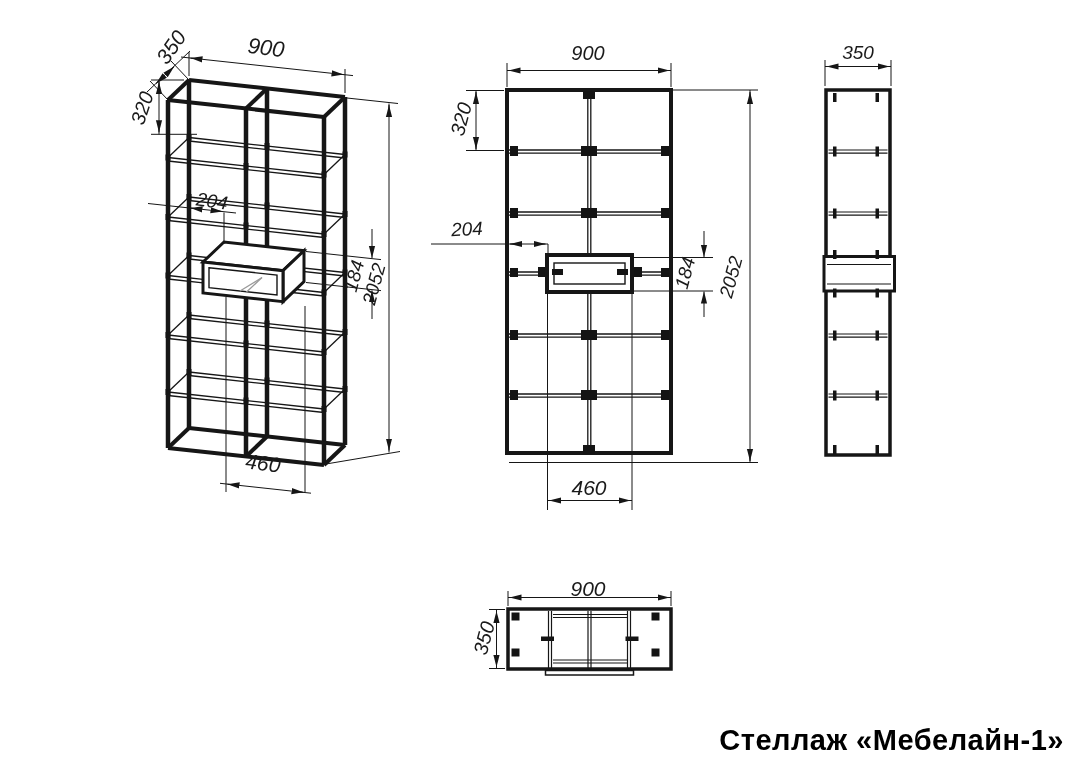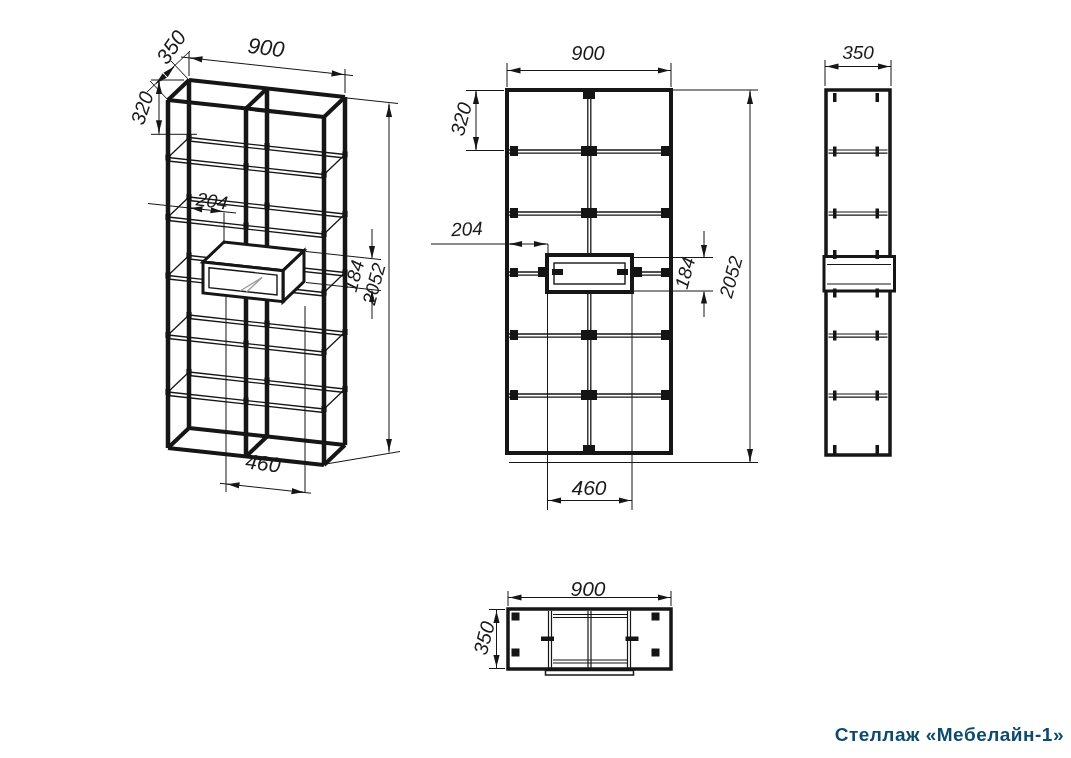--- a/index.html
+++ b/index.html
@@ -2,21 +2,21 @@
 <html><head>
 <meta charset="utf-8">
 <style>
   html,body{margin:0;padding:0;background:#fff;}
   #stage{position:relative;width:1071px;height:758px;background:#ffffff;overflow:hidden;
          font-family:"Liberation Sans",sans-serif;}
   #stage svg{position:absolute;left:0;top:0;}
   .lbl{position:absolute;color:#1a1a1a;font-style:italic;white-space:nowrap;
        font-family:"Liberation Sans",sans-serif;
        transform:translate(-50%,-50%) rotate(var(--r,0deg));line-height:1;}
-  #title{position:absolute;right:7px;top:724px;font-weight:bold;font-size:19px;color:#0c4a6e;
+  #title{position:absolute;right:7px;top:724px;font-weight:bold;font-size:29px;color:#000000;
          letter-spacing:.5px;font-family:"Liberation Sans",sans-serif;}
 </style>
 </head>
 <body>
 
 <div id="stage">
 
 <svg width="1071" height="758" viewBox="0 0 1071 758">
   <defs>
     <marker id="arw" markerWidth="13" markerHeight="8" refX="12" refY="4" orient="auto" markerUnits="userSpaceOnUse">

